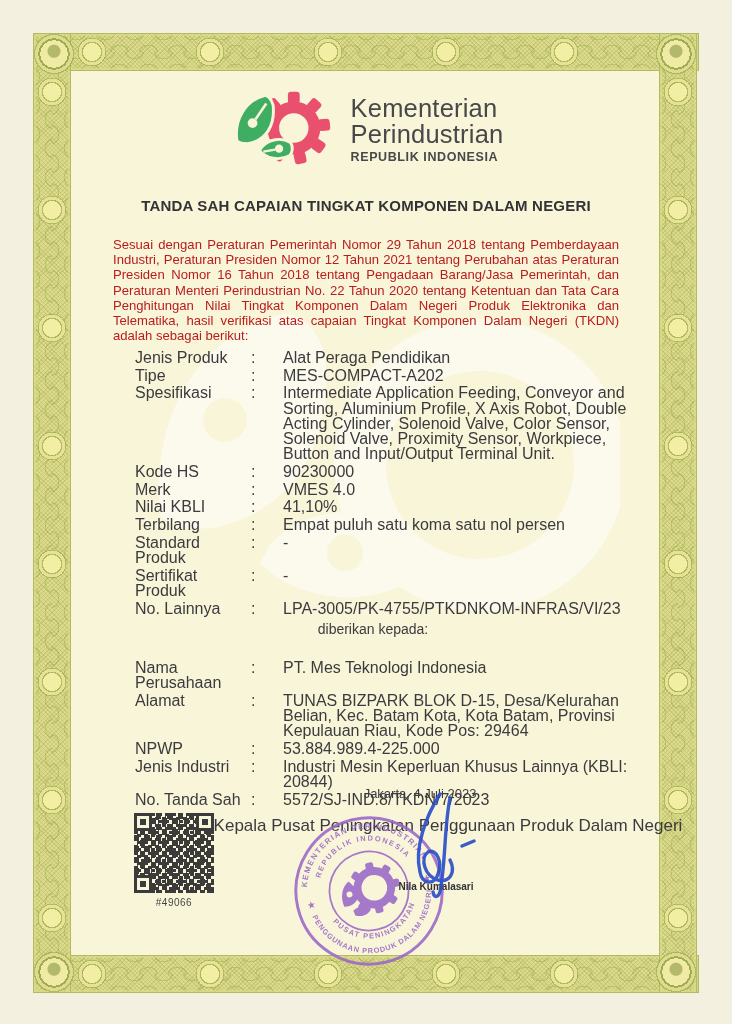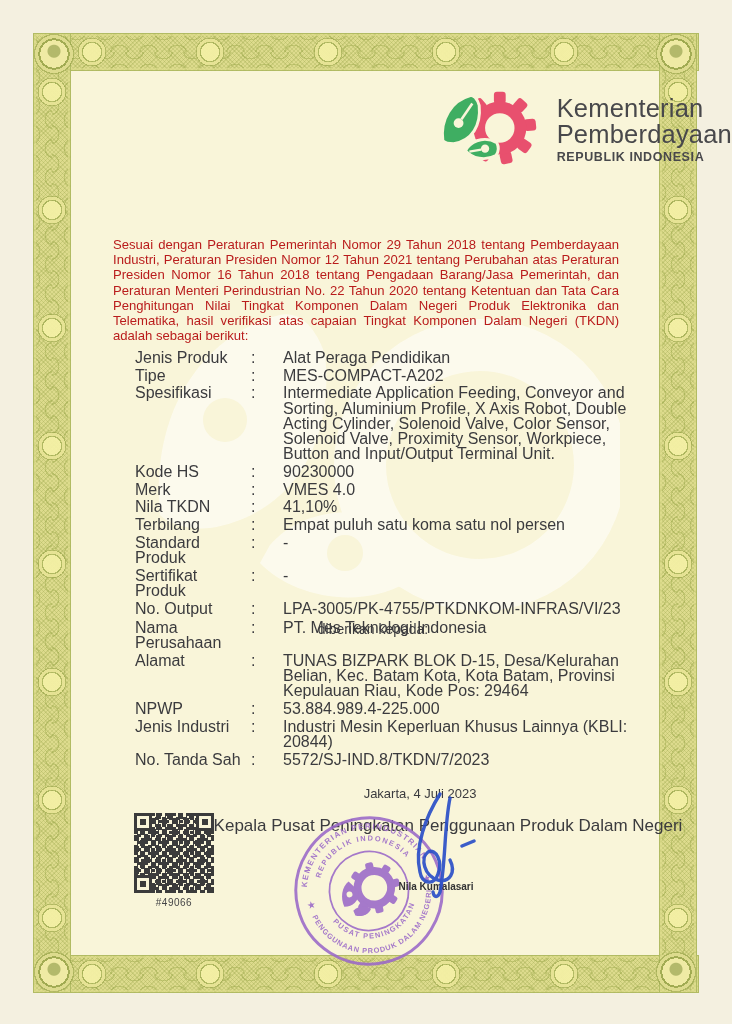--- a/index.html
+++ b/index.html
@@ -43,35 +43,35 @@
       radial-gradient(circle at 50% 44%, rgba(130,145,60,.55) 0 6px, transparent 7px),
       radial-gradient(circle, #efeaa4 0 42%, rgba(150,162,72,.8) 42% 48%, #dddb8d 48% 58%, rgba(150,162,72,.55) 58% 62%, transparent 62%);}
   .cm-tl{left:31px;top:31px;} .cm-tr{right:33px;top:31px;}
   .cm-bl{left:31px;bottom:29px;} .cm-br{right:33px;bottom:29px;}
 
   
   .inner{position:absolute;left:71px;top:71px;right:73px;bottom:69px;background:#f9f5d9;}
   .watermark{position:absolute;left:120px;top:295px;opacity:.55;pointer-events:none;}
 
   
-  .logo-row{position:absolute;left:0;right:0;top:86px;display:flex;justify-content:flex-end;align-items:center;gap:14px;}
+  .logo-row{position:absolute;left:0;right:0;top:86px;display:flex;justify-content:center;align-items:center;gap:14px;}
   .ministry-text{color:#48484b;}
   .ministry-text .l1,.ministry-text .l2{font-size:25.5px;font-weight:500;line-height:26px;letter-spacing:.2px;}
   .ministry-text .l3{font-size:12.5px;font-weight:600;letter-spacing:.6px;margin-top:3px;}
 
   .cert-title{position:absolute;left:0;right:0;top:197px;text-align:center;
     font-size:15px;font-weight:bold;letter-spacing:.2px;color:#333336;}
 
   .intro{position:absolute;left:113px;width:506px;top:237px;
     font-size:13.1px;line-height:15.2px;text-align:justify;color:#b91c1c;}
 
   
   .fields{position:absolute;font-size:16px;color:#3b3b3e;}
   .pfields{left:135px;top:350px;}
-  .cfields{left:135px;top:620px;}
+  .cfields{left:135px;top:660px;}
   .frow{display:flex;align-items:flex-start;margin-bottom:2.5px;line-height:15.2px;}
   .fl{width:116px;flex:none;}
   .fc{width:32px;flex:none;}
   .fv{width:352px;}
 
   .validity{position:absolute;left:113px;width:506px;top:586px;
     font-size:13.1px;line-height:15.5px;text-align:justify;color:#3c3c3f;}
   .given-to{position:absolute;left:0;right:0;top:621px;text-align:center;
     font-size:14px;color:#3b3b3e;padding-left:14px;}
 
@@ -142,25 +142,26 @@
         <path d="M36,9 C17,14 5,33 8,55 C10,57 15,58 19,58 C38,55 47,39 45,19 C43,12 39,8 36,9 Z" fill="#3fae62" stroke="#f9f5d9" stroke-width="3"></path>
         <circle cx="24" cy="37" r="5" fill="#f9f5d9"></circle>
         <path d="M27,33 L38,17" stroke="#f9f5d9" stroke-width="2.6" fill="none"></path>
         <path d="M33,62 C40,53 53,51 63,57 C65,61 65,66 62,70 C51,76 38,73 31,65 Z" fill="#3fae62" stroke="#f9f5d9" stroke-width="3"></path>
         <circle cx="51" cy="63" r="4.2" fill="#f9f5d9"></circle>
         <path d="M47,64 L35,66" stroke="#f9f5d9" stroke-width="2.4" fill="none"></path>
       </g>
     </svg>
     <div class="ministry-text">
       <div class="l1">Kementerian</div>
-      <div class="l2">Pemberdayaan</div>
+      <div class="l2">Perindustrian</div>
       <div class="l3">REPUBLIK INDONESIA</div>
     </div>
   </div>
 
+  <div class="cert-title">TANDA SAH CAPAIAN TINGKAT KOMPONEN DALAM NEGERI</div>
 
   <div class="intro">Sesuai dengan Peraturan Pemerintah Nomor 29 Tahun 2018 tentang Pemberdayaan Industri, Peraturan Presiden Nomor 12 Tahun 2021 tentang Perubahan atas Peraturan Presiden Nomor 16 Tahun 2018 tentang Pengadaan Barang/Jasa Pemerintah, dan Peraturan Menteri Perindustrian No. 22 Tahun 2020 tentang Ketentuan dan Tata Cara Penghitungan Nilai Tingkat Komponen Dalam Negeri Produk Elektronika dan Telematika, hasil verifikasi atas capaian Tingkat Komponen Dalam Negeri (TKDN) adalah sebagai berikut:</div>
 
   <div class="fields pfields">
     <div class="frow">
       <div class="fl">Jenis Produk</div>
       <div class="fc">:</div>
       <div class="fv">Alat Peraga Pendidikan</div>
     </div>
     <div class="frow">
@@ -177,41 +178,41 @@
       <div class="fl">Kode HS</div>
       <div class="fc">:</div>
       <div class="fv">90230000</div>
     </div>
     <div class="frow">
       <div class="fl">Merk</div>
       <div class="fc">:</div>
       <div class="fv">VMES 4.0</div>
     </div>
     <div class="frow">
-      <div class="fl">Nila TKDN</div>
+      <div class="fl">Nilai KBLI</div>
       <div class="fc">:</div>
       <div class="fv">41,10%</div>
     </div>
     <div class="frow">
       <div class="fl">Terbilang</div>
       <div class="fc">:</div>
       <div class="fv">Empat puluh satu koma satu nol persen</div>
     </div>
     <div class="frow">
       <div class="fl">Standard Produk</div>
       <div class="fc">:</div>
       <div class="fv">-</div>
     </div>
     <div class="frow">
       <div class="fl">Sertifikat Produk</div>
       <div class="fc">:</div>
       <div class="fv">-</div>
     </div>
     <div class="frow">
-      <div class="fl">No. Output</div>
+      <div class="fl">No. Lainnya</div>
       <div class="fc">:</div>
       <div class="fv">LPA-3005/PK-4755/PTKDNKOM-INFRAS/VI/23</div>
     </div>
   </div>
 
   <div class="given-to">diberikan kepada:</div>
 
   <div class="fields cfields">
     <div class="frow">
       <div class="fl">Nama Perusahaan</div>

